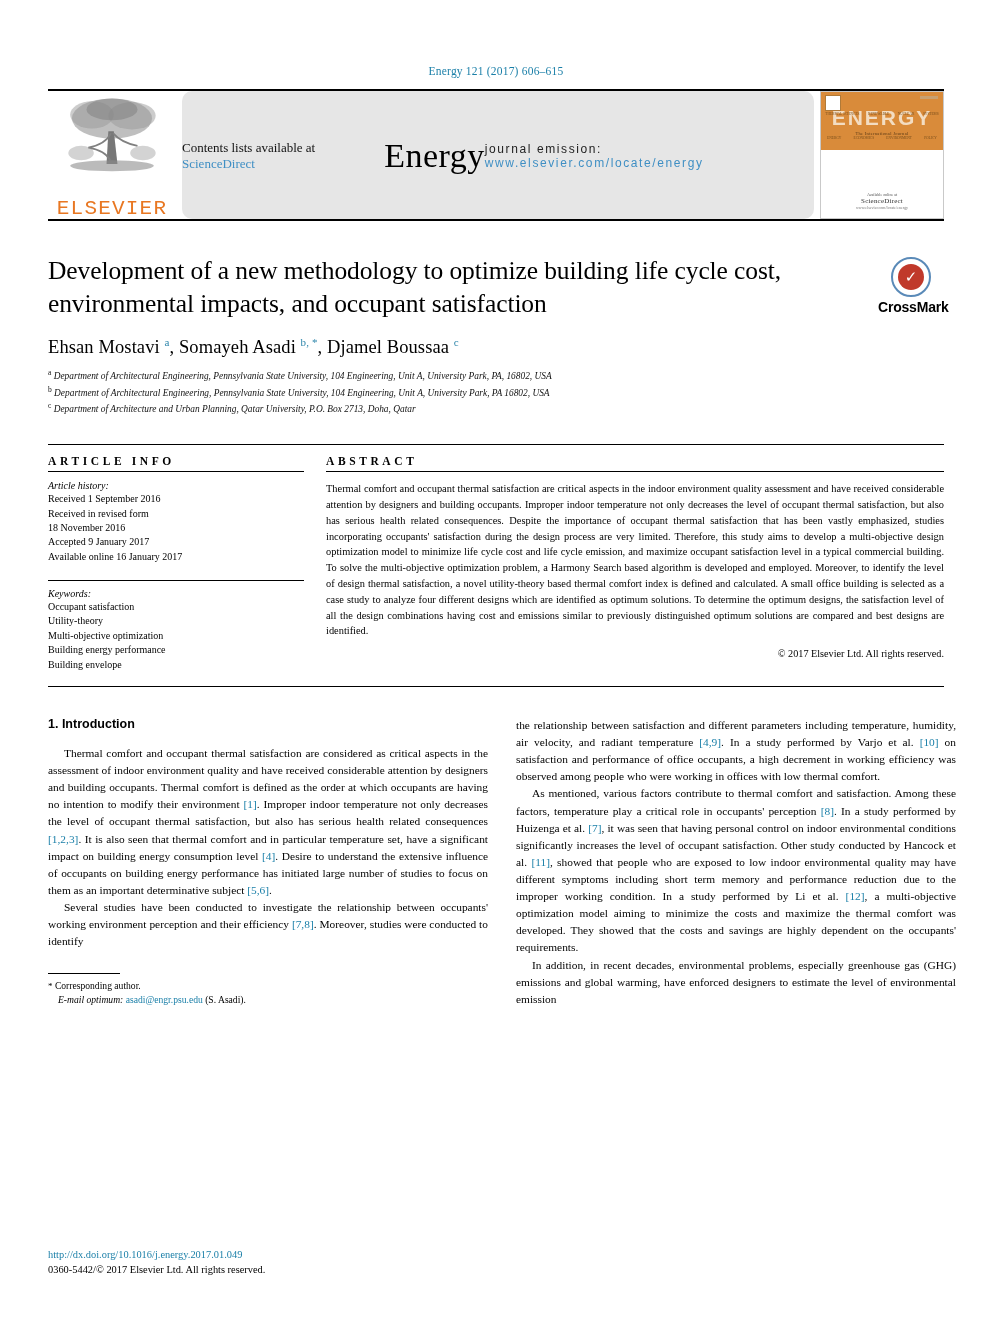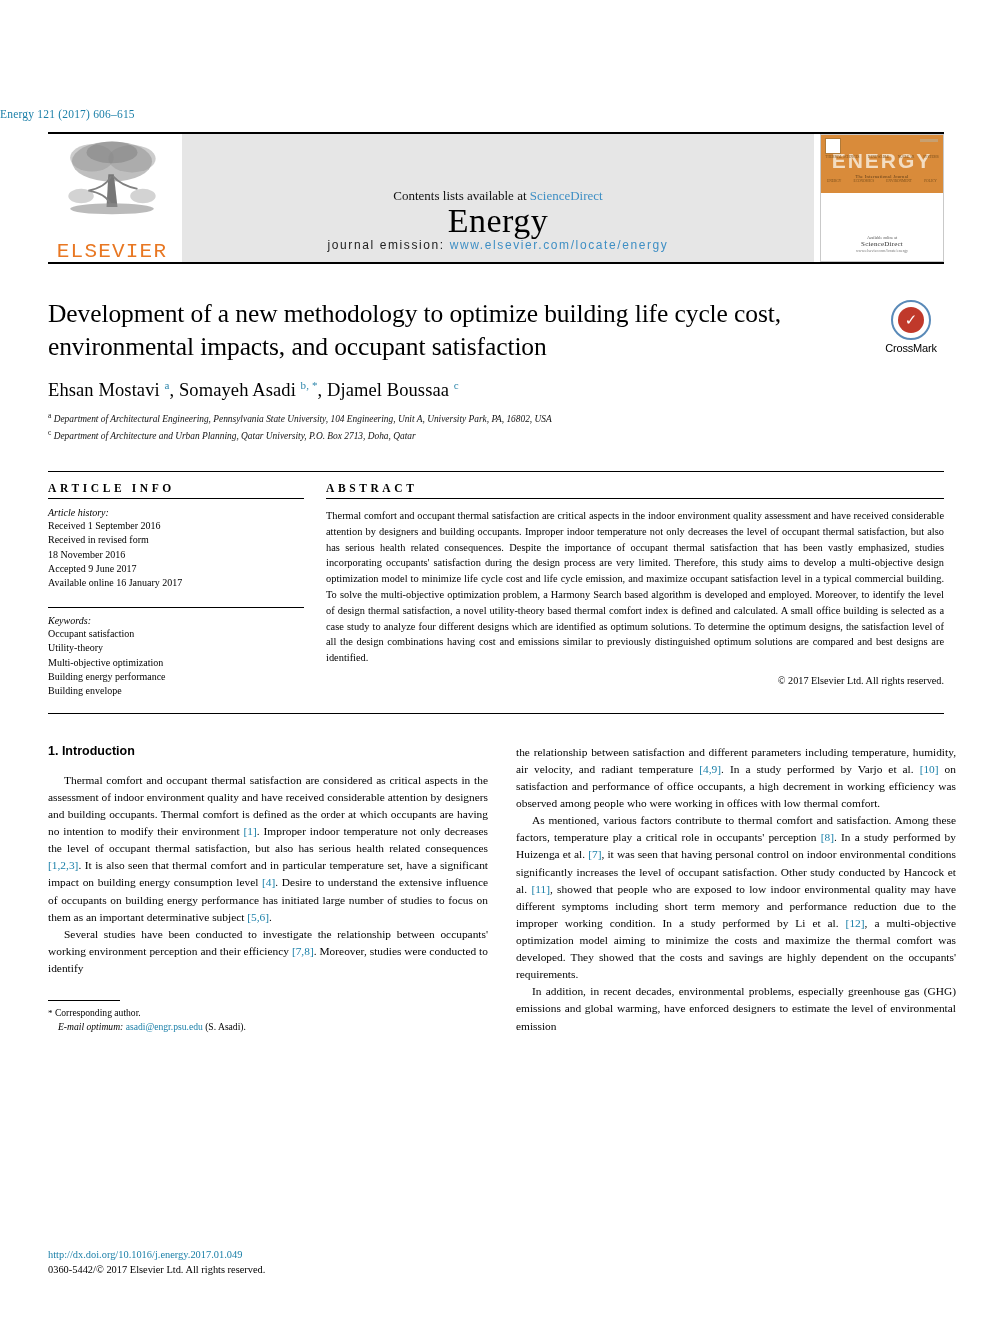--- a/index.html
+++ b/index.html
@@ -8,24 +8,25 @@
     background:#ffffff;
     font-family:"Liberation Serif", serif;
     color:#000;
     position:relative;
     overflow:hidden;
   }
   .page { position:relative; width:992px; height:1323px; padding:0; box-sizing:border-box; }
 
   
   .running-head {
+    text-align:center;
     color:#1a7fa8;
     font-size:11.5px;
     letter-spacing:.2px;
-    padding-top:108px;
+    padding-top:65px;
     font-family:"Liberation Serif", serif;
   }
 
   
   .masthead {
     margin:12px 48px 0 48px;
     border-top:2.5px solid #000;
     padding-top:0;
     display:flex;
     align-items:stretch;
@@ -43,24 +44,25 @@
     font-family:Liberation Mono, monospace;
     font-size:21px;
     letter-spacing:1.2px;
     line-height:1;
     margin-top:14px;
   }
   .journal-band {
     flex:1 1 auto;
     background:#e6e6e6;
     margin:0 6px 0 6px;
-    display:flex; flex-direction:column;
+    display:flex; flex-direction:row;
     align-items:center; justify-content:flex-end;
     padding:12px 0 10px 0;
     box-sizing:border-box;
+    border-radius:10px;
   }
   .contents-line { font-size:13px; color:#111; }
   .contents-line .sd { color:#3f8fc4; }
   .journal-title {
     font-family:"Liberation Serif", serif;
     font-size:34px;
     line-height:1;
     letter-spacing:.5px;
   }
   .homepage-line {
@@ -144,21 +146,21 @@
     box-sizing:border-box;
   }
   .cm-inner {
     width:26px; height:26px; border-radius:50%;
     background:#c0392b;
     display:flex; align-items:center; justify-content:center;
   }
   .cm-check { color:#fff; font-size:15px; line-height:1; }
   .cm-label {
     font-family:"Liberation Sans", sans-serif;
-    font-size:11px; font-weight:normal; margin-top:2px; letter-spacing:-.2px;
+    font-size:14px; font-weight:bold; margin-top:2px; letter-spacing:-.2px;
   }
 
   
   .info-rule-top { margin:28px 48px 0 48px; border-top:1px solid #000; }
   .info-wrap { margin:0 48px; display:flex; gap:22px; padding-top:10px; }
   .col-info { width:256px; flex:0 0 256px; }
   .col-abstract { flex:1 1 auto; }
   .sec-head {
     font-family:"Liberation Serif", serif;
     font-size:11.5px;
@@ -294,36 +296,37 @@
       </div>
       <div class="cm-label">CrossMark</div>
     </div>
 
     <h1 class="paper-title">Development of a new methodology to optimize building life cycle cost, environmental impacts, and occupant satisfaction</h1>
 
     <div class="authors">Ehsan Mostavi <sup>a</sup>, Somayeh Asadi <sup>b, *</sup>, Djamel Boussaa <sup>c</sup></div>
 
     <div class="affils">
       <div><sup>a</sup> <span>Department of Architectural Engineering, Pennsylvania State University, 104 Engineering, Unit A, University Park, PA, 16802, USA</span></div>
+      <div><sup>b</sup> <span>Department of Architectural Engineering, Pennsylvania State University, 104 Engineering, Unit A, University Park, PA 16802, USA</span></div>
       <div><sup>c</sup> <span>Department of Architecture and Urban Planning, Qatar University, P.O. Box 2713, Doha, Qatar</span></div>
     </div>
   </div>
 
   <div class="info-rule-top"></div>
   <div class="info-wrap">
 
     <div class="col-info">
       <div class="sec-head">ARTICLE INFO</div>
       <div class="hr-thin"></div>
       <div class="hist-title">Article history:</div>
       <div class="info-list">
         <div>Received 1 September 2016</div>
         <div>Received in revised form</div>
         <div>18 November 2016</div>
-        <div>Accepted 9 June 2017</div>
+        <div>Accepted 9 January 2017</div>
         <div>Available online 16 January 2017</div>
       </div>
       <div class="kw-block">
         <div class="kw-sep"></div>
         <div class="kw-title">Keywords:</div>
         <div class="info-list">
           <div>Occupant satisfaction</div>
           <div>Utility-theory</div>
           <div>Multi-objective optimization</div>
           <div>Building energy performance</div>

